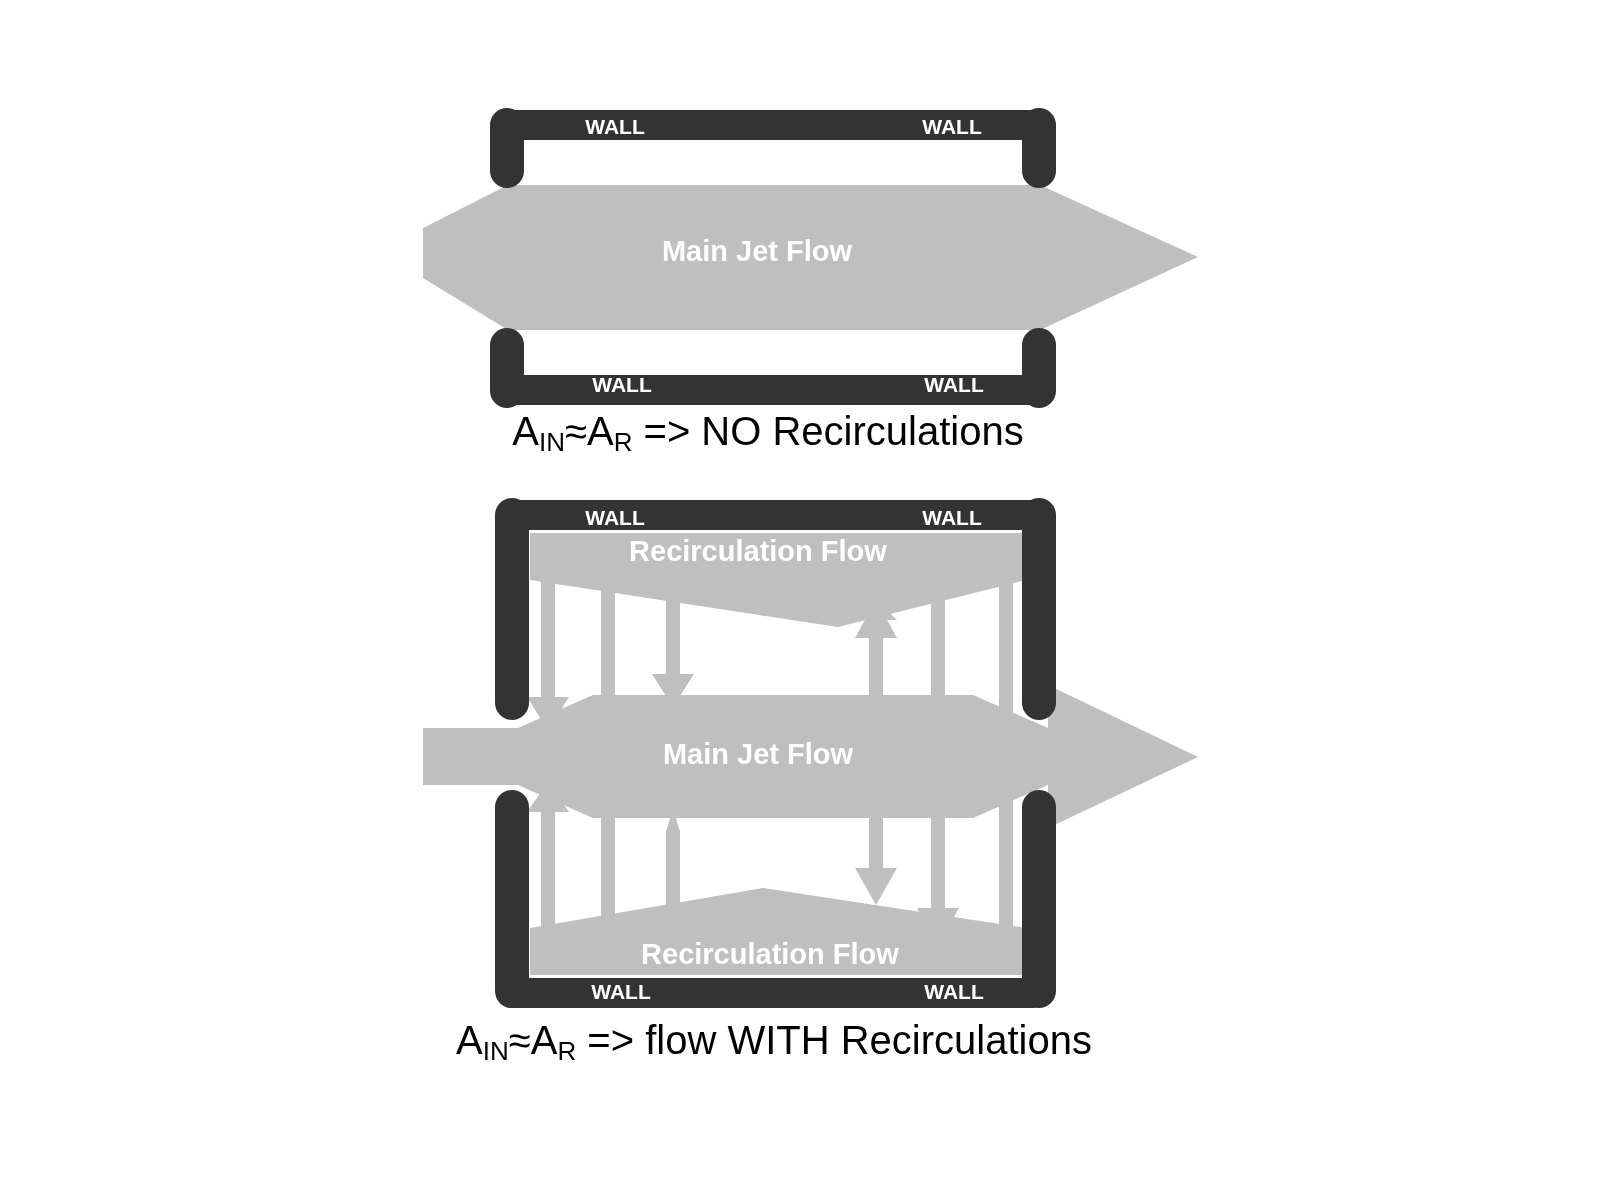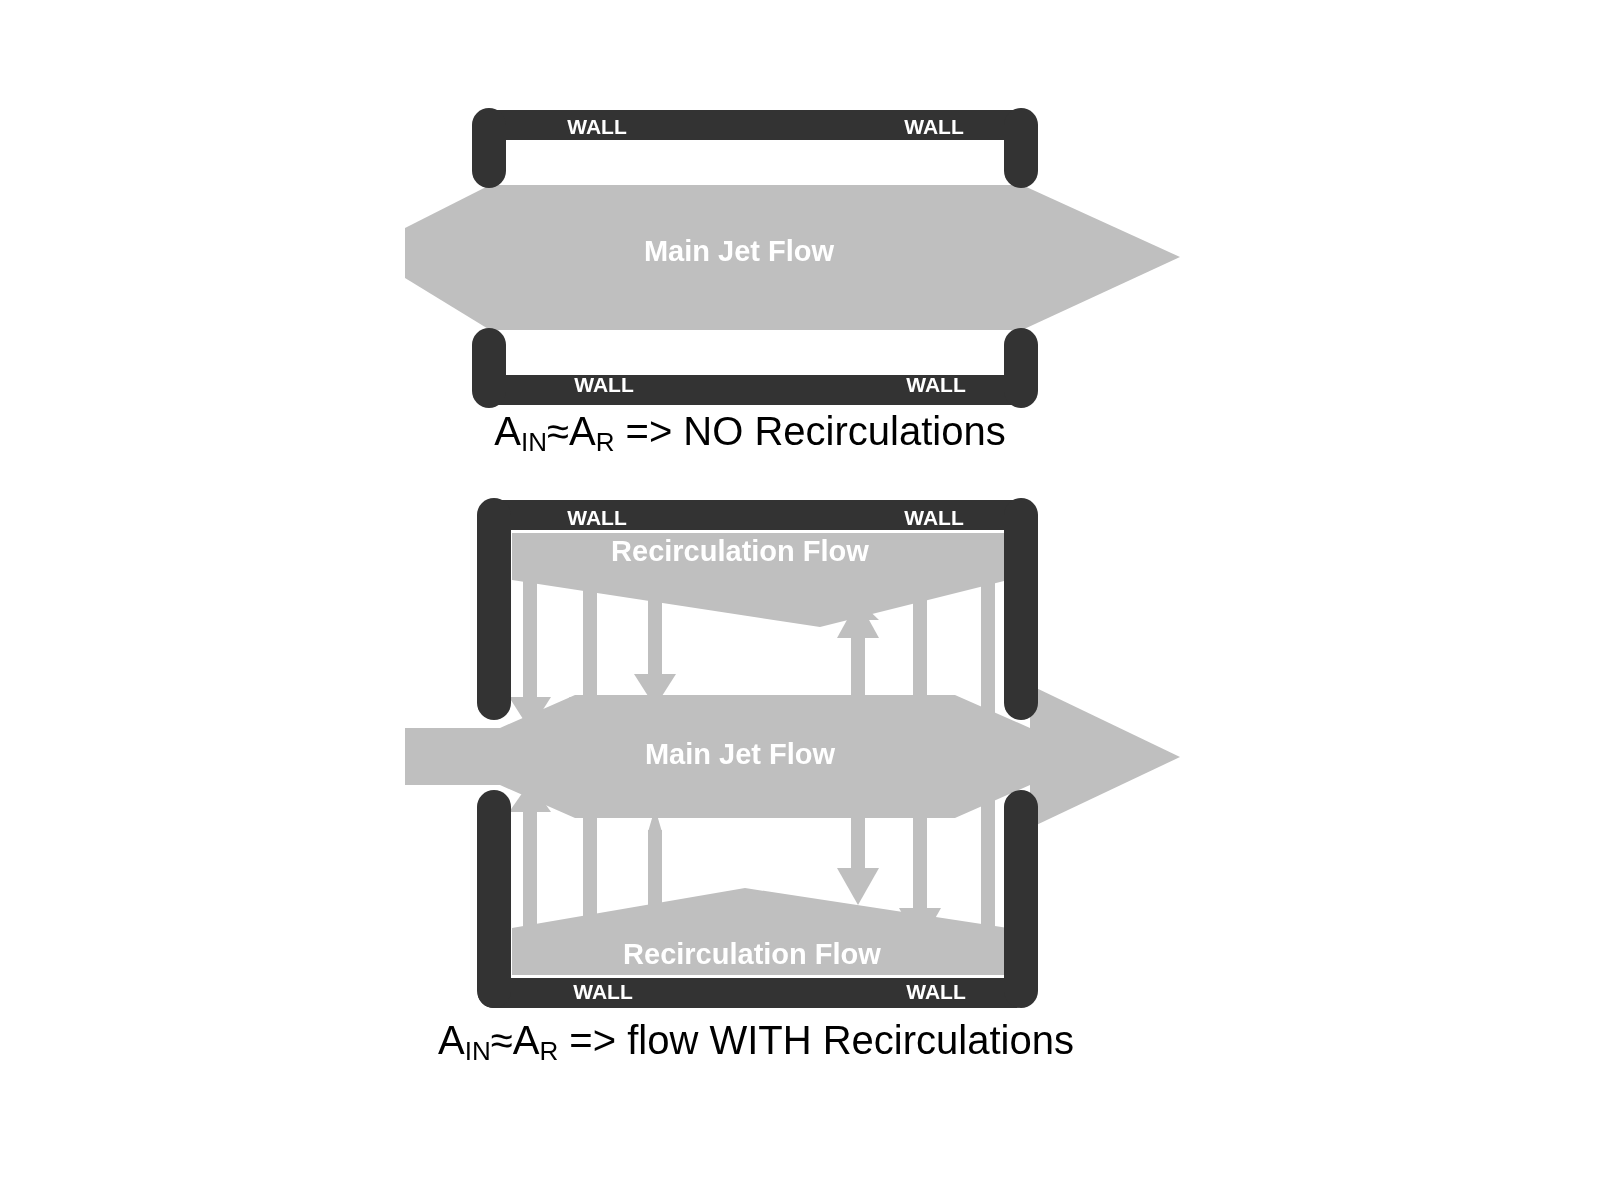--- a/index.html
+++ b/index.html
@@ -11,20 +11,21 @@
     width: 1600px;
     height: 1200px;
     font-family: "Liberation Sans", sans-serif;
     overflow: hidden;
   }
   #stage {
     position: relative;
     width: 1479px;
     height: 1200px;
     background: #ffffff;
+    padding-left: 18px;
   }
   svg#diagram {
     display: block;
     width: 1600px;
     height: 1200px;
   }
   .wall-label {
     font-family: "Liberation Sans", sans-serif;
     font-size: 21px;
     font-weight: bold;

